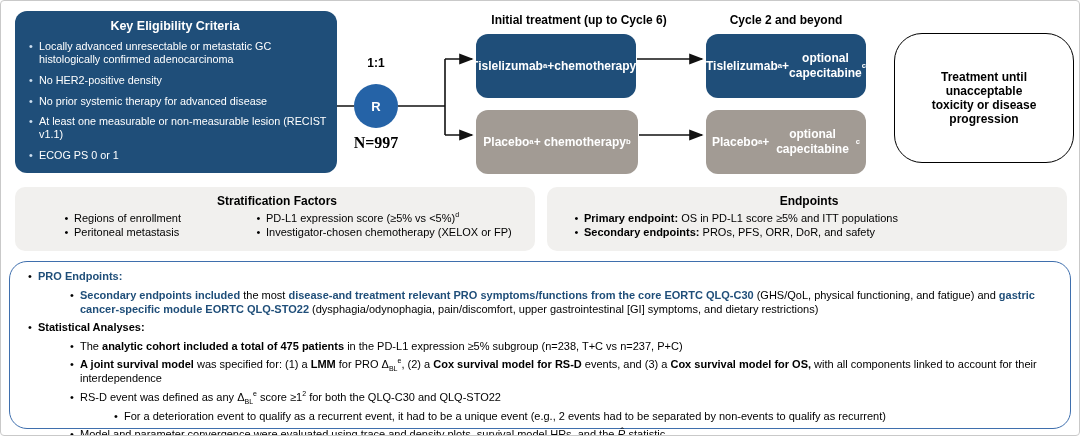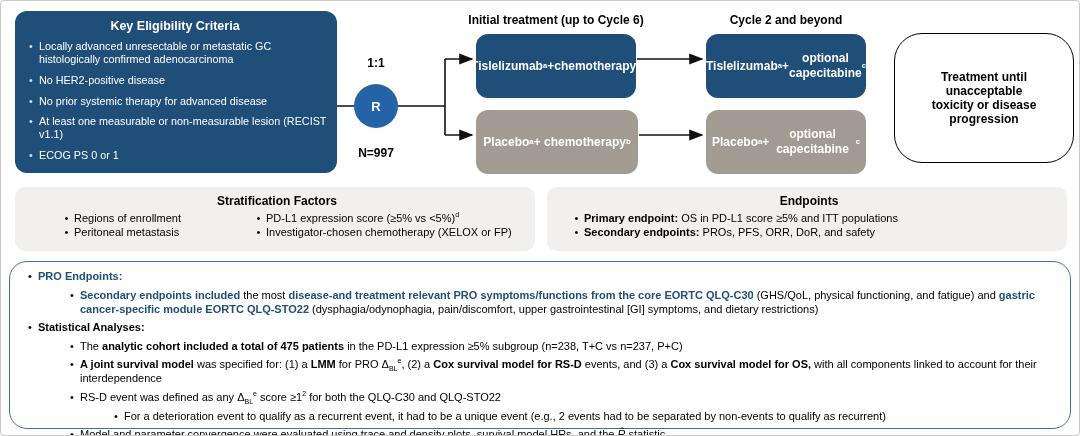--- a/index.html
+++ b/index.html
@@ -9,23 +9,23 @@
   sub{font-size:64%;vertical-align:sub;line-height:0;}
 
   
   .elig-box{position:absolute;left:14px;top:10px;width:322px;height:162px;background:#1F4E79;border-radius:12px;color:#fff;box-sizing:border-box;padding:6px 10px 16px 8px;}
   .elig-title{text-align:center;font-weight:bold;font-size:12.5px;margin:2px 0 7px 0;}
   .elig-list{margin:0;padding:0;list-style:none;font-size:10.8px;line-height:1.22;}
   .elig-list li{display:flex;margin-bottom:7.5px;}
   .elig-list .blt{flex:0 0 16px;text-align:center;color:#cfe0f0;}
   .rand-ratio{position:absolute;left:351px;top:55px;width:48px;text-align:center;font-weight:bold;font-size:12px;}
   .rand-circle{position:absolute;left:353px;top:83px;width:44px;height:44px;border-radius:50%;background:#2563A7;color:#fff;font-weight:bold;font-size:13px;display:flex;align-items:center;justify-content:center;}
-  .rand-n{position:absolute;left:343px;top:145px;width:64px;text-align:center;font-weight:bold;font-size:12px;}
+  .rand-n{position:absolute;left:343px;top:133px;width:64px;text-align:center;font-weight:bold;font-size:16px;font-family:Liberation Serif, serif;}
   .col-header{position:absolute;top:12px;width:230px;text-align:center;font-weight:bold;font-size:12px;}
-  #hdr-initial{left:440px;}
+  #hdr-initial{left:463px;}
   #hdr-cycle7{left:670px;}
   .arm-box{position:absolute;width:160px;height:64px;border-radius:12px;color:#fff;font-weight:bold;font-size:12px;line-height:1.25;display:flex;align-items:center;justify-content:center;text-align:center;box-sizing:border-box;padding:2px 6px;}
   .arm-navy{background:#1F4E79;}
   .arm-gray{background:#A29B94;}
   #arm-tis-chemo{left:475px;top:33px;}
   #arm-placebo-chemo{left:475px;top:109px;width:162px;}
   #arm-tis-cape{left:705px;top:33px;}
   #arm-placebo-cape{left:705px;top:109px;}
   .outcome-box{position:absolute;left:893px;top:32px;width:180px;height:130px;border:1.5px solid #000;border-radius:28px;background:#fff;display:flex;align-items:center;justify-content:center;text-align:center;font-weight:bold;font-size:12px;box-sizing:border-box;padding:8px 29px;}
   #connectors{position:absolute;left:0;top:0;pointer-events:none;}
@@ -72,21 +72,21 @@
 
   <div class="elig-box">
     <div class="elig-title">Key Eligibility Criteria</div>
     <ul class="elig-list">
       <li>
           <span class="blt">•</span>
           <span>Locally advanced unresectable or metastatic GC histologically confirmed adenocarcinoma</span>
         </li>
       <li>
           <span class="blt">•</span>
-          <span>No HER2-positive disease</span>
+          <span>No HER2-positive density</span>
         </li>
       <li>
           <span class="blt">•</span>
           <span>No prior systemic therapy for advanced disease</span>
         </li>
       <li>
           <span class="blt">•</span>
           <span>At least one measurable or non-measurable lesion (RECIST v1.1)</span>
         </li>
       <li>

